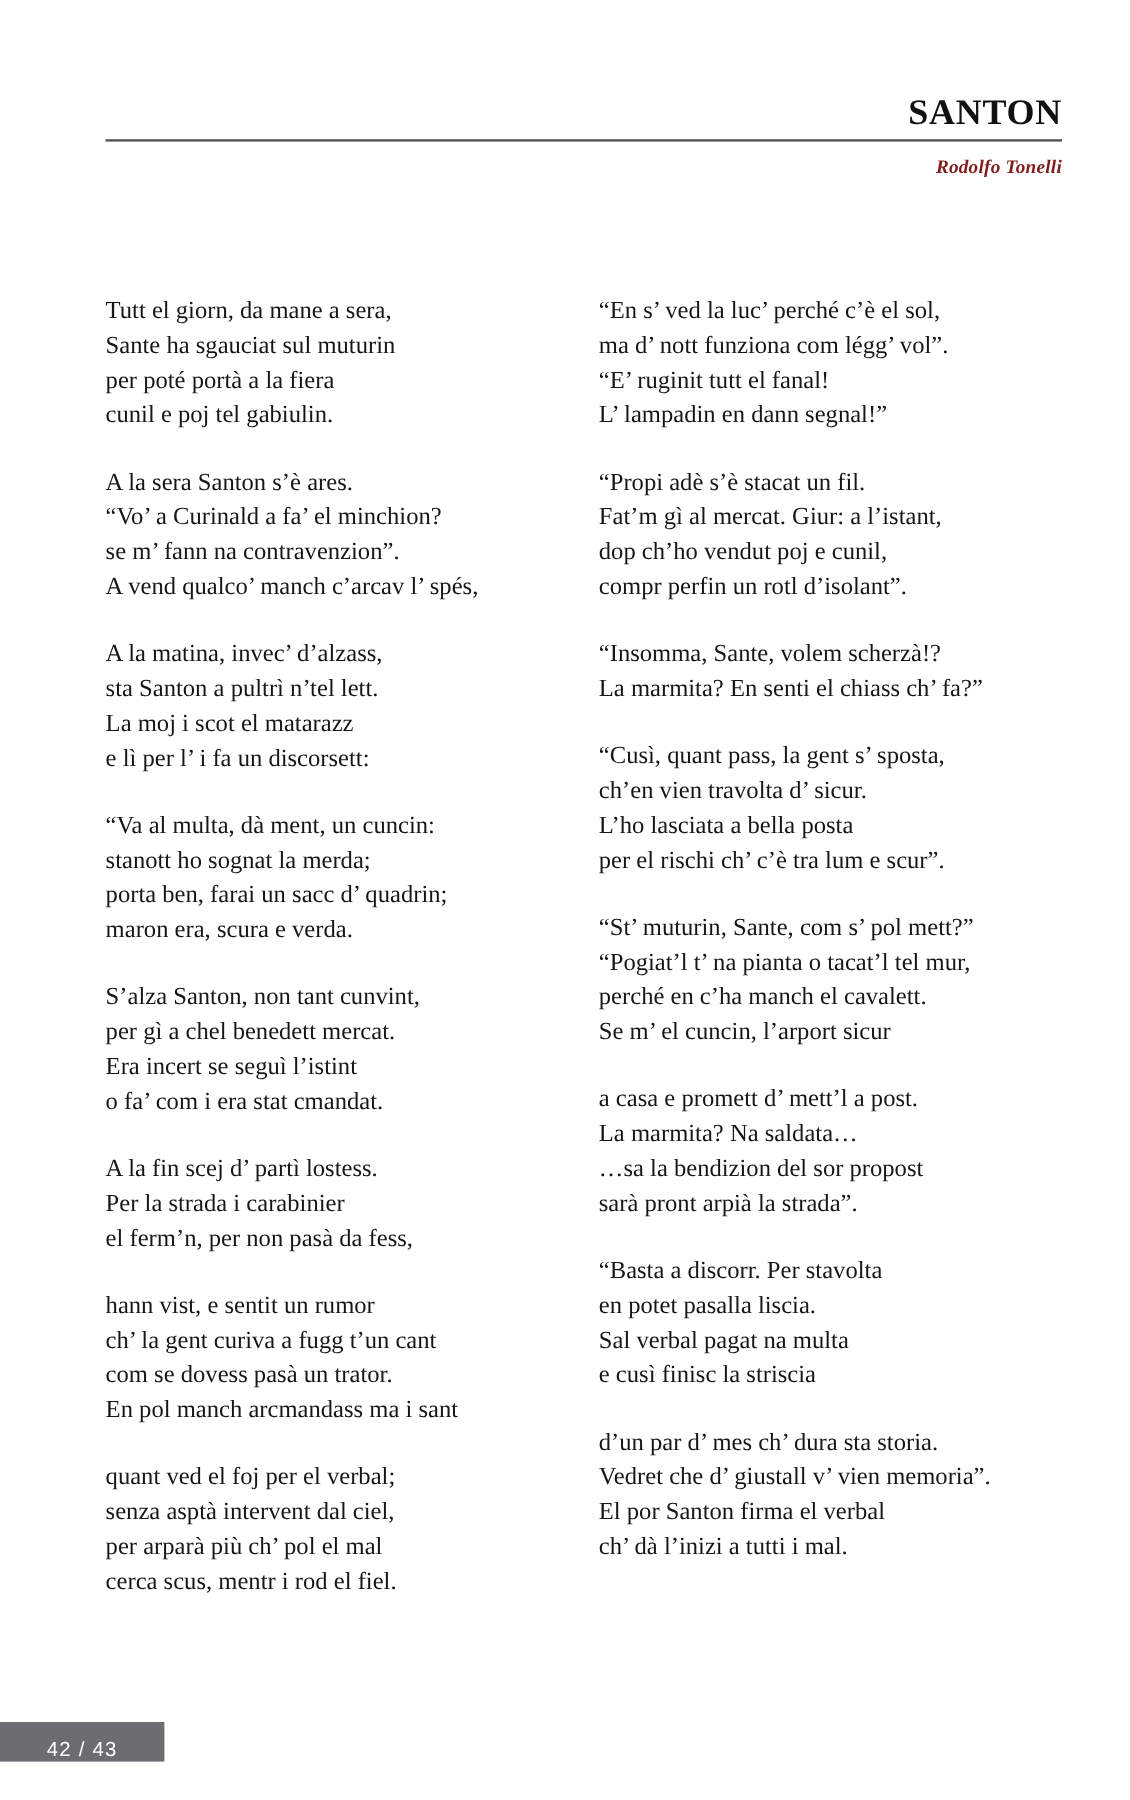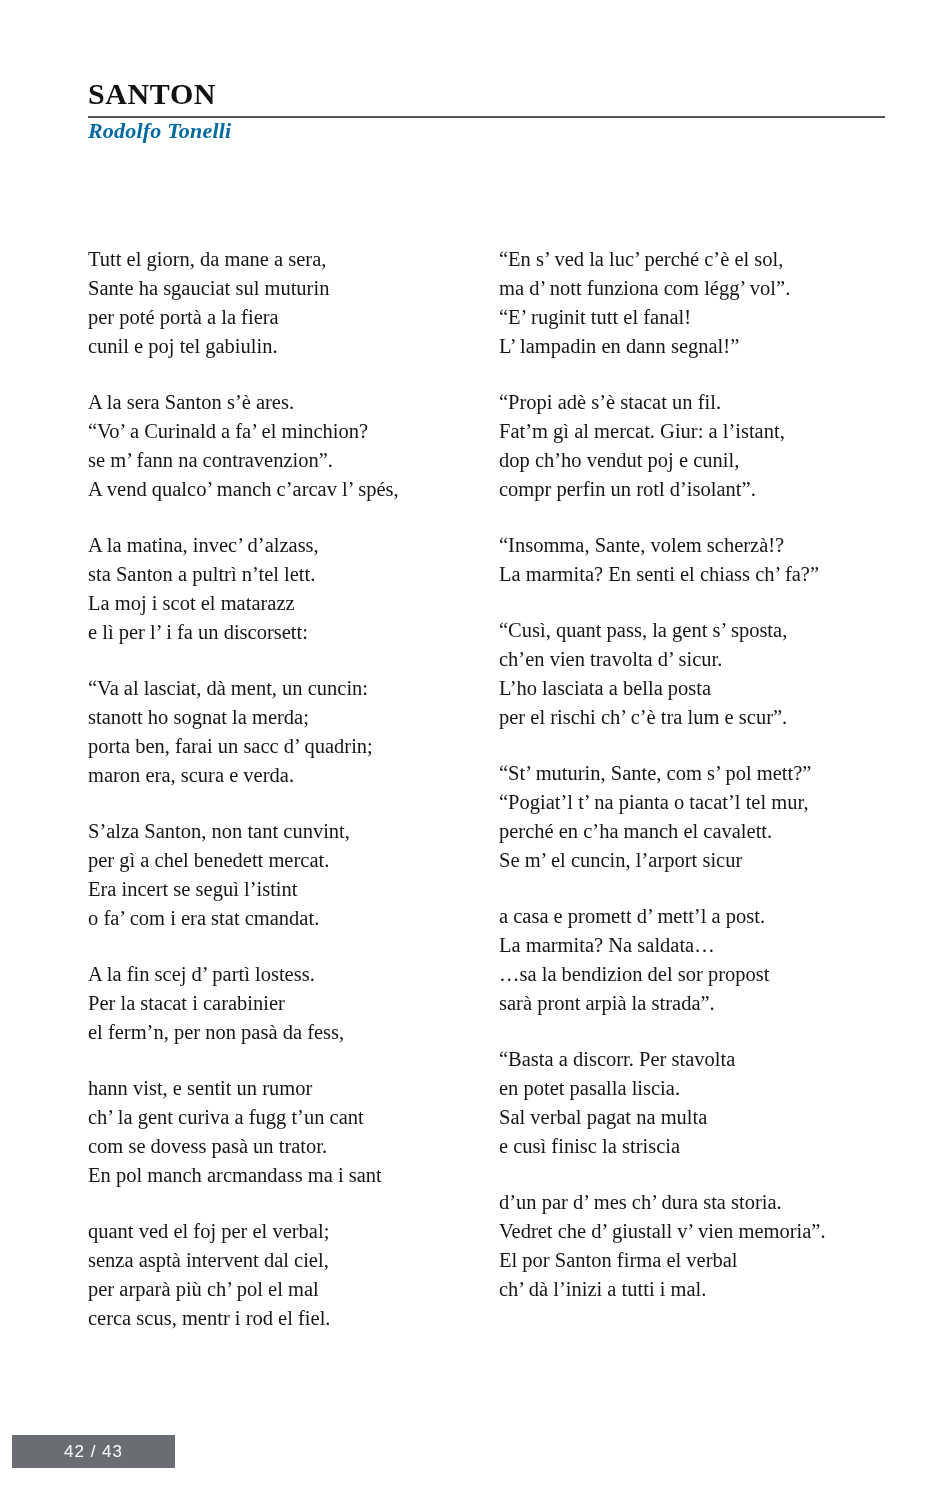--- a/index.html
+++ b/index.html
@@ -20,43 +20,45 @@
     position: absolute;
     inset: 0;
   }
 
   
   .title-block {
     position: absolute;
     left: 88px;
     top: 78px;
     width: 797px;
+    text-align: right;
   }
   .poem-title {
     font-family: "Liberation Serif", "DejaVu Serif", serif;
     font-weight: bold;
     font-size: 30px;
     letter-spacing: 0.6px;
     line-height: 1.05;
     margin: 0;
     color: #111111;
   }
   .title-rule {
     margin-top: 6px;
     height: 2px;
     background: #555555;
     width: 100%;
   }
   .poem-author {
+    margin-top: 13px;
     font-family: "Liberation Serif", "DejaVu Serif", serif;
     font-style: italic;
     font-weight: bold;
-    font-size: 22px;
+    font-size: 16px;
     letter-spacing: 0.2px;
-    color: #0369a1;
+    color: #7f1d1d;
   }
 
   
   .columns {
     position: absolute;
     left: 88px;
     top: 245px;
     width: 800px;
     display: flex;
     gap: 22px;
@@ -73,27 +75,27 @@
   .verse-line {
     font-size: 20.5px;
     line-height: 29px;
     white-space: pre;
     color: #161616;
   }
 
   
   .page-badge {
     position: absolute;
-    left: 12px;
+    left: 0;
     top: 1435px;
-    width: 163px;
+    width: 137px;
     height: 33px;
     background: #6a6e73;
     display: flex;
-    align-items: center;
+    align-items: flex-end;
     justify-content: center;
   }
   .page-badge-label {
     color: #ffffff;
     font-family: "Liberation Sans", "DejaVu Sans", sans-serif;
     font-size: 17px;
     letter-spacing: 1px;
   }
 </style>
 </head>
@@ -121,34 +123,34 @@
           <div class="verse-line">se m’ fann na contravenzion”.</div>
           <div class="verse-line">A vend qualco’ manch c’arcav l’ spés,</div>
         </div>
         <div class="stanza">
           <div class="verse-line">A la matina, invec’ d’alzass,</div>
           <div class="verse-line">sta Santon a pultrì n’tel lett.</div>
           <div class="verse-line">La moj i scot el matarazz</div>
           <div class="verse-line">e lì per l’ i fa un discorsett:</div>
         </div>
         <div class="stanza">
-          <div class="verse-line">“Va al lasciat, dà ment, un cuncin:</div>
+          <div class="verse-line">“Va al multa, dà ment, un cuncin:</div>
           <div class="verse-line">stanott ho sognat la merda;</div>
           <div class="verse-line">porta ben, farai un sacc d’ quadrin;</div>
           <div class="verse-line">maron era, scura e verda.</div>
         </div>
         <div class="stanza">
           <div class="verse-line">S’alza Santon, non tant cunvint,</div>
           <div class="verse-line">per gì a chel benedett mercat.</div>
           <div class="verse-line">Era incert se seguì l’istint</div>
           <div class="verse-line">o fa’ com i era stat cmandat.</div>
         </div>
         <div class="stanza">
           <div class="verse-line">A la fin scej d’ partì lostess.</div>
-          <div class="verse-line">Per la stacat i carabinier</div>
+          <div class="verse-line">Per la strada i carabinier</div>
           <div class="verse-line">el ferm’n, per non pasà da fess,</div>
         </div>
         <div class="stanza">
           <div class="verse-line">hann vist, e sentit un rumor</div>
           <div class="verse-line">ch’ la gent curiva a fugg t’un cant</div>
           <div class="verse-line">com se dovess pasà un trator.</div>
           <div class="verse-line">En pol manch arcmandass ma i sant</div>
         </div>
         <div class="stanza">
           <div class="verse-line">quant ved el foj per el verbal;</div>

